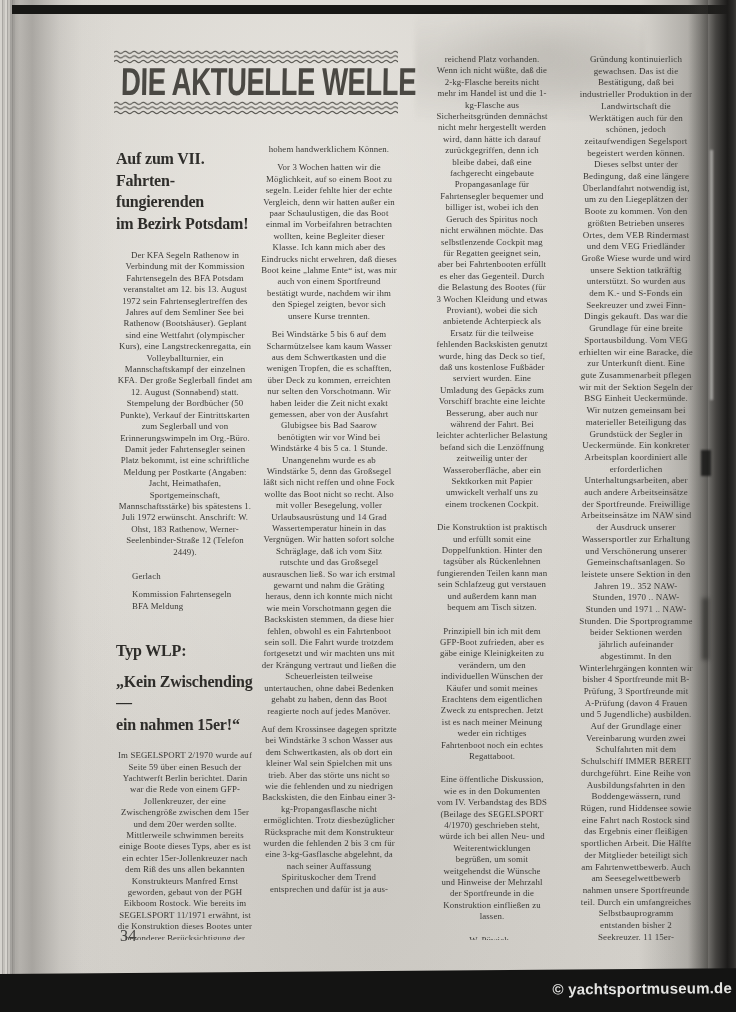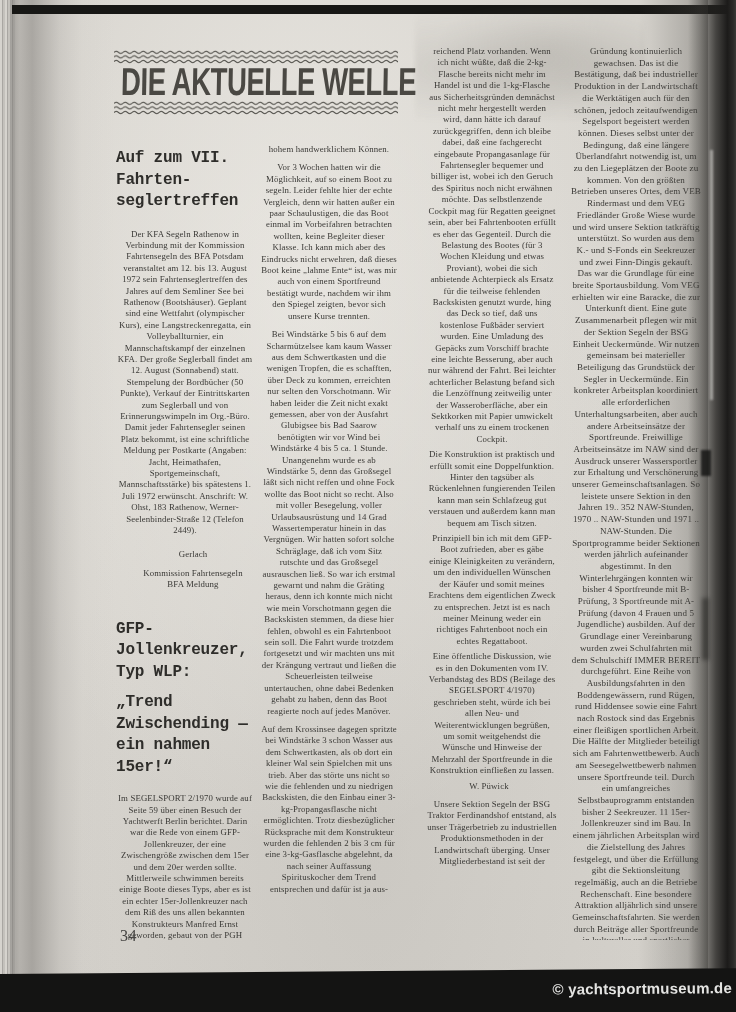--- a/index.html
+++ b/index.html
@@ -69,36 +69,36 @@
     transform:scale(0.95,1.34) skewX(-1.5deg); transform-origin:center; margin:2px 0;
     letter-spacing:-0.5px;
   }
   
   .col {
     position:absolute; text-align:justify; color:#3a3936;
     font-size:8.8px; line-height:11.4px; letter-spacing:0.12px;
     hyphens:auto; -webkit-hyphens:auto; z-index:5;
   }
   .col p { margin:0 0 7px 0;text-align:center; }
-  .col p.flow { margin:4px; }
+  .col p.flow { margin:12px; }
   #col1 { left:116px; top:148px; width:138px; height:792px; overflow:hidden; }
   #col2 { left:261px; top:144px; width:136px; height:792px; overflow:hidden; }
   #col3 { left:424px; top:42px;  width:136px; height:898px; overflow:hidden; }
   #col4 { left:567px; top:42px;  width:138px; height:898px; overflow:hidden;
           font-size:9px; line-height:11.7px; }
   .headline {
-    font-family:Liberation Mono, monospace; font-weight:700;
+    font-family:Liberation Serif, serif; font-weight:700;
     font-size:16px; line-height:21.5px; color:#2e2d2a;
     text-align:left; letter-spacing:-0.2px; hyphens:none;
   }
   .hgap { margin-bottom:16px; }
   .h2block { margin-top:28px; margin-bottom:15px; }
   .quote { margin-top:9px; }
   .sig { margin-top:13px; padding-left:16px; text-align:left; }
-  .sig div { margin:0;text-align:center; }
+  .sig div { margin:0; }
   .sig .name { margin-bottom:7px; }
   .author { text-align:right; padding-right:6px; margin:9px 0 0 0; }
   #h3block { margin-top:34px; margin-bottom:15px; }
   .pagenum {
     position:absolute; left:120px; top:927px; z-index:6;
     font-size:16px; color:#454442; letter-spacing:0.5px;
   }
 </style>
 </head>
 <body>
@@ -120,32 +120,32 @@
   </svg>
   <div class="mast-title">DIE AKTUELLE WELLE</div>
   <svg width="284" height="14" viewBox="0 0 284 14">
     <rect width="284" height="14" fill="url(#wv)"></rect>
   </svg>
 </div>
 
 <div class="col" id="col1">
   <div class="headline hgap">
     <div>Auf zum VII. Fahrten-</div>
-    <div>seglertreffen</div>
+    <div>fungierenden</div>
+    <div>im Bezirk Potsdam!</div>
   </div>
   <p>Der KFA Segeln Rathenow in Verbindung mit der Kommission Fahrtensegeln des BFA Potsdam veranstaltet am 12. bis 13. August 1972 sein Fahrtenseglertreffen des Jahres auf dem Semliner See bei Rathenow (Bootshäuser). Geplant sind eine Wettfahrt (olympischer Kurs), eine Langstreckenregatta, ein Volleyballturnier, ein Mannschaftskampf der einzelnen KFA. Der große Seglerball findet am 12. August (Sonnabend) statt. Stempelung der Bordbücher (50 Punkte), Verkauf der Eintrittskarten zum Seglerball und von Erinnerungswimpeln im Org.-Büro. Damit jeder Fahrtensegler seinen Platz bekommt, ist eine schriftliche Meldung per Postkarte (Angaben: Jacht, Heimathafen, Sportgemeinschaft, Mannschaftsstärke) bis spätestens 1. Juli 1972 erwünscht. Anschrift: W. Ohst, 183 Rathenow, Werner-Seelenbinder-Straße 12 (Telefon 2449).</p>
   <div class="sig">
     <div class="name">Gerlach</div>
     <div>Kommission Fahrtensegeln</div>
     <div>BFA Meldung</div>
   </div>
   <div class="h2block">
-    <div class="headline">GFP-Jollenkreuzer,</div>
     <div class="headline">Typ WLP:</div>
-    <div class="headline quote">„Trend Zwischending —</div>
+    <div class="headline quote">„Kein Zwischending —</div>
     <div class="headline">ein nahmen 15er!“</div>
   </div>
   <p>Im SEGELSPORT 2/1970 wurde auf Seite 59 über einen Besuch der Yachtwerft Berlin berichtet. Darin war die Rede von einem GFP-Jollenkreuzer, der eine Zwischengröße zwischen dem 15er und dem 20er werden sollte. Mittlerweile schwimmen bereits einige Boote dieses Typs, aber es ist ein echter 15er-Jollenkreuzer nach dem Riß des uns allen bekannten Konstrukteurs Manfred Ernst geworden, gebaut von der PGH Eikboom Rostock. Wie bereits im SEGELSPORT 11/1971 erwähnt, ist die Konstruktion dieses Bootes unter besonderer Berücksichtigung der Regattasegelei entstanden und die gesamte Verarbeitung zeugt von</p>
 </div>
 
 <div class="col" id="col2">
   <p>hohem handwerklichem Können.</p>
   <p>Vor 3 Wochen hatten wir die Möglichkeit, auf so einem Boot zu segeln. Leider fehlte hier der echte Vergleich, denn wir hatten außer ein paar Schaulustigen, die das Boot einmal im Vorbeifahren betrachten wollten, keine Begleiter dieser Klasse. Ich kann mich aber des Eindrucks nicht erwehren, daß dieses Boot keine „lahme Ente“ ist, was mir auch von einem Sportfreund bestätigt wurde, nachdem wir ihm den Spiegel zeigten, bevor sich unsere Kurse trennten.</p>
   <p>Bei Windstärke 5 bis 6 auf dem Scharmützelsee kam kaum Wasser aus dem Schwertkasten und die wenigen Tropfen, die es schafften, über Deck zu kommen, erreichten nur selten den Vorschotmann. Wir haben leider die Zeit nicht exakt gemessen, aber von der Ausfahrt Glubigsee bis Bad Saarow benötigten wir vor Wind bei Windstärke 4 bis 5 ca. 1 Stunde. Unangenehm wurde es ab Windstärke 5, denn das Großsegel läßt sich nicht reffen und ohne Fock wollte das Boot nicht so recht. Also mit voller Besegelung, voller Urlaubsausrüstung und 14 Grad Wassertemperatur hinein in das Vergnügen. Wir hatten sofort solche Schräglage, daß ich vom Sitz rutschte und das Großsegel ausrauschen ließ. So war ich erstmal gewarnt und nahm die Gräting heraus, denn ich konnte mich nicht wie mein Vorschotmann gegen die Backskisten stemmen, da diese hier fehlen, obwohl es ein Fahrtenboot sein soll. Die Fahrt wurde trotzdem fortgesetzt und wir machten uns mit der Krängung vertraut und ließen die Scheuerleisten teilweise untertauchen, ohne dabei Bedenken gehabt zu haben, denn das Boot reagierte noch auf jedes Manöver.</p>
   <p>Auf dem Krossinsee dagegen spritzte bei Windstärke 3 schon Wasser aus dem Schwertkasten, als ob dort ein kleiner Wal sein Spielchen mit uns trieb. Aber das störte uns nicht so wie die fehlenden und zu niedrigen Backskisten, die den Einbau einer 3-kg-Propangasflasche nicht ermöglichten. Trotz diesbezüglicher Rücksprache mit dem Konstrukteur wurden die fehlenden 2 bis 3 cm für eine 3-kg-Gasflasche abgelehnt, da nach seiner Auffassung Spirituskocher dem Trend entsprechen und dafür ist ja aus-</p>

